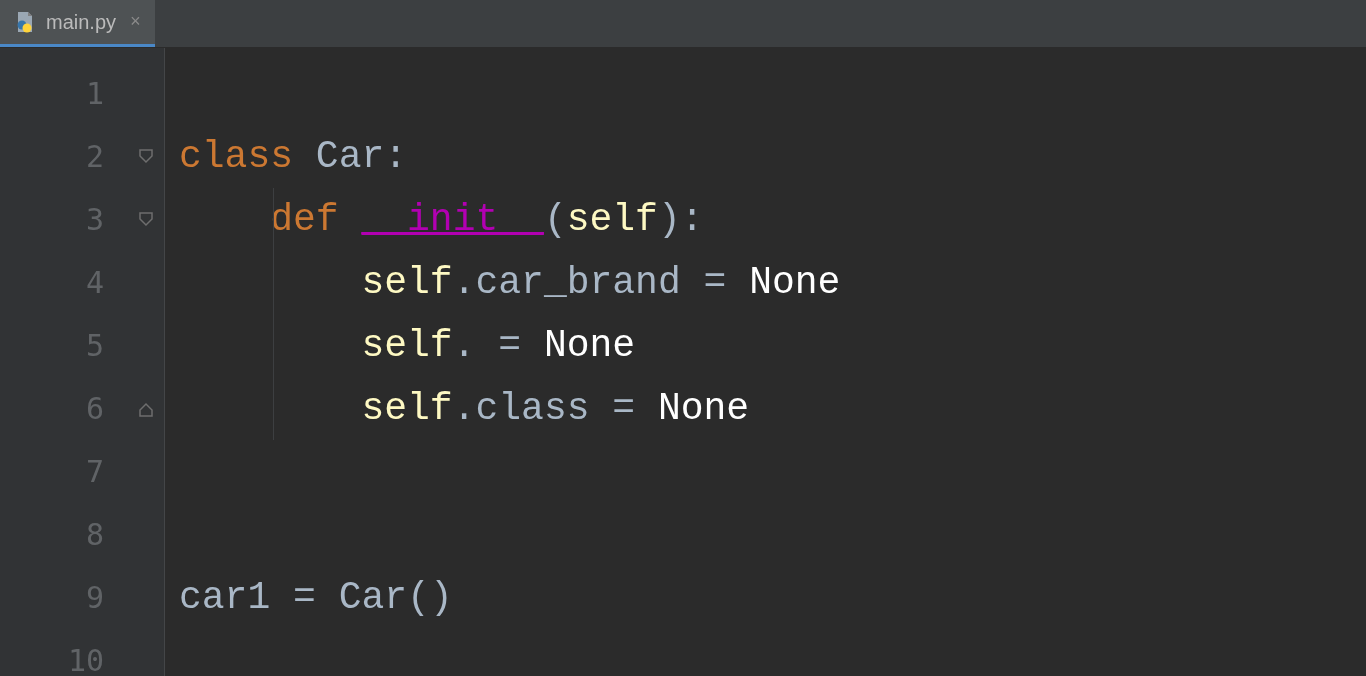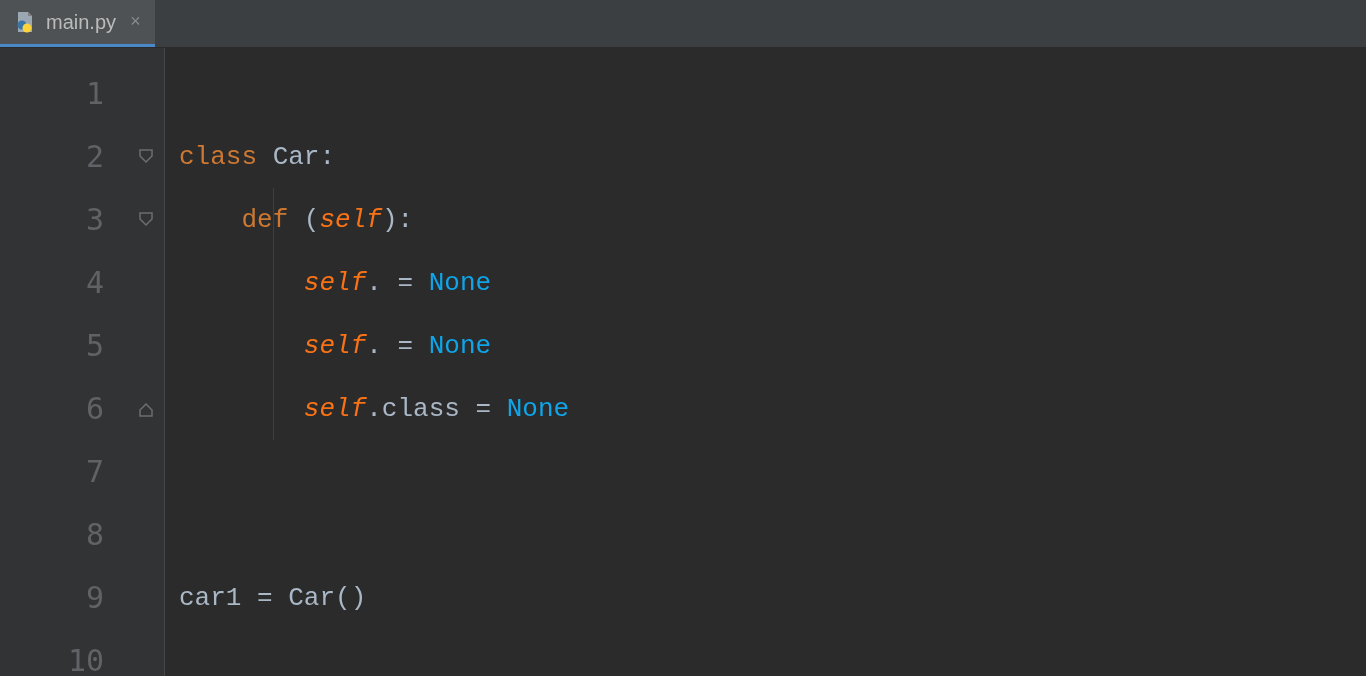--- a/index.html
+++ b/index.html
@@ -81,33 +81,33 @@
   .fold-marker svg { display: block; }
   .code-area {
     flex: 1;
     padding-top: 14px;
     position: relative;
   }
   .code-line {
     height: 63px;
     display: flex;
     align-items: center;
-    font-size: 26px;
+    font-size: 38px;
     white-space: pre;
     padding-left: 14px;
     position: relative;
   }
   .kw { color: #cc7832; }
   .cls { color: #a9b7c6; }
   .fn { color: #b200b2; }
   .fn-under { text-decoration: underline; text-decoration-color: #b200b2; }
-  .selfk { color: #f97316; font-style: italic; }
+  .selfk { color: #fef9c3; }
   .ident { color: #a9b7c6; }
   .punct { color: #a9b7c6; }
-  .none { color: #0ea5e9; }
+  .none { color: #ffffff; }
   .indent-line-inner {
     position: absolute;
     width: 1px;
     background: #3d3f41;
   }
 </style>
 </head>
 <body>
 
 <div class="tab-bar">
@@ -175,25 +175,25 @@
   </div>
 
   <div class="code-area">
     <div class="code-line"></div>
 
     <div class="code-line">
       <span class="kw">class </span><span class="cls">Car</span><span class="punct">:</span>
     </div>
 
     <div class="code-line">
-      <span>    </span><span class="kw">def </span><span class="punct">(</span><span class="selfk">self</span><span class="punct">)</span><span class="punct">:</span>
-    </div>
-
-    <div class="code-line">
-      <span>        </span><span class="selfk">self</span><span class="punct">.</span><span class="punct"> = </span><span class="none">None</span>
+      <span>    </span><span class="kw">def </span><span class="fn fn-under">__init__</span><span class="punct">(</span><span class="selfk">self</span><span class="punct">)</span><span class="punct">:</span>
+    </div>
+
+    <div class="code-line">
+      <span>        </span><span class="selfk">self</span><span class="punct">.</span><span class="ident">car_brand</span><span class="punct"> = </span><span class="none">None</span>
     </div>
 
     <div class="code-line">
       <span>        </span><span class="selfk">self</span><span class="punct">.</span><span class="punct"> = </span><span class="none">None</span>
     </div>
 
     <div class="code-line">
       <span>        </span><span class="selfk">self</span><span class="punct">.</span><span class="ident">class</span><span class="punct"> = </span><span class="none">None</span>
     </div>
 

